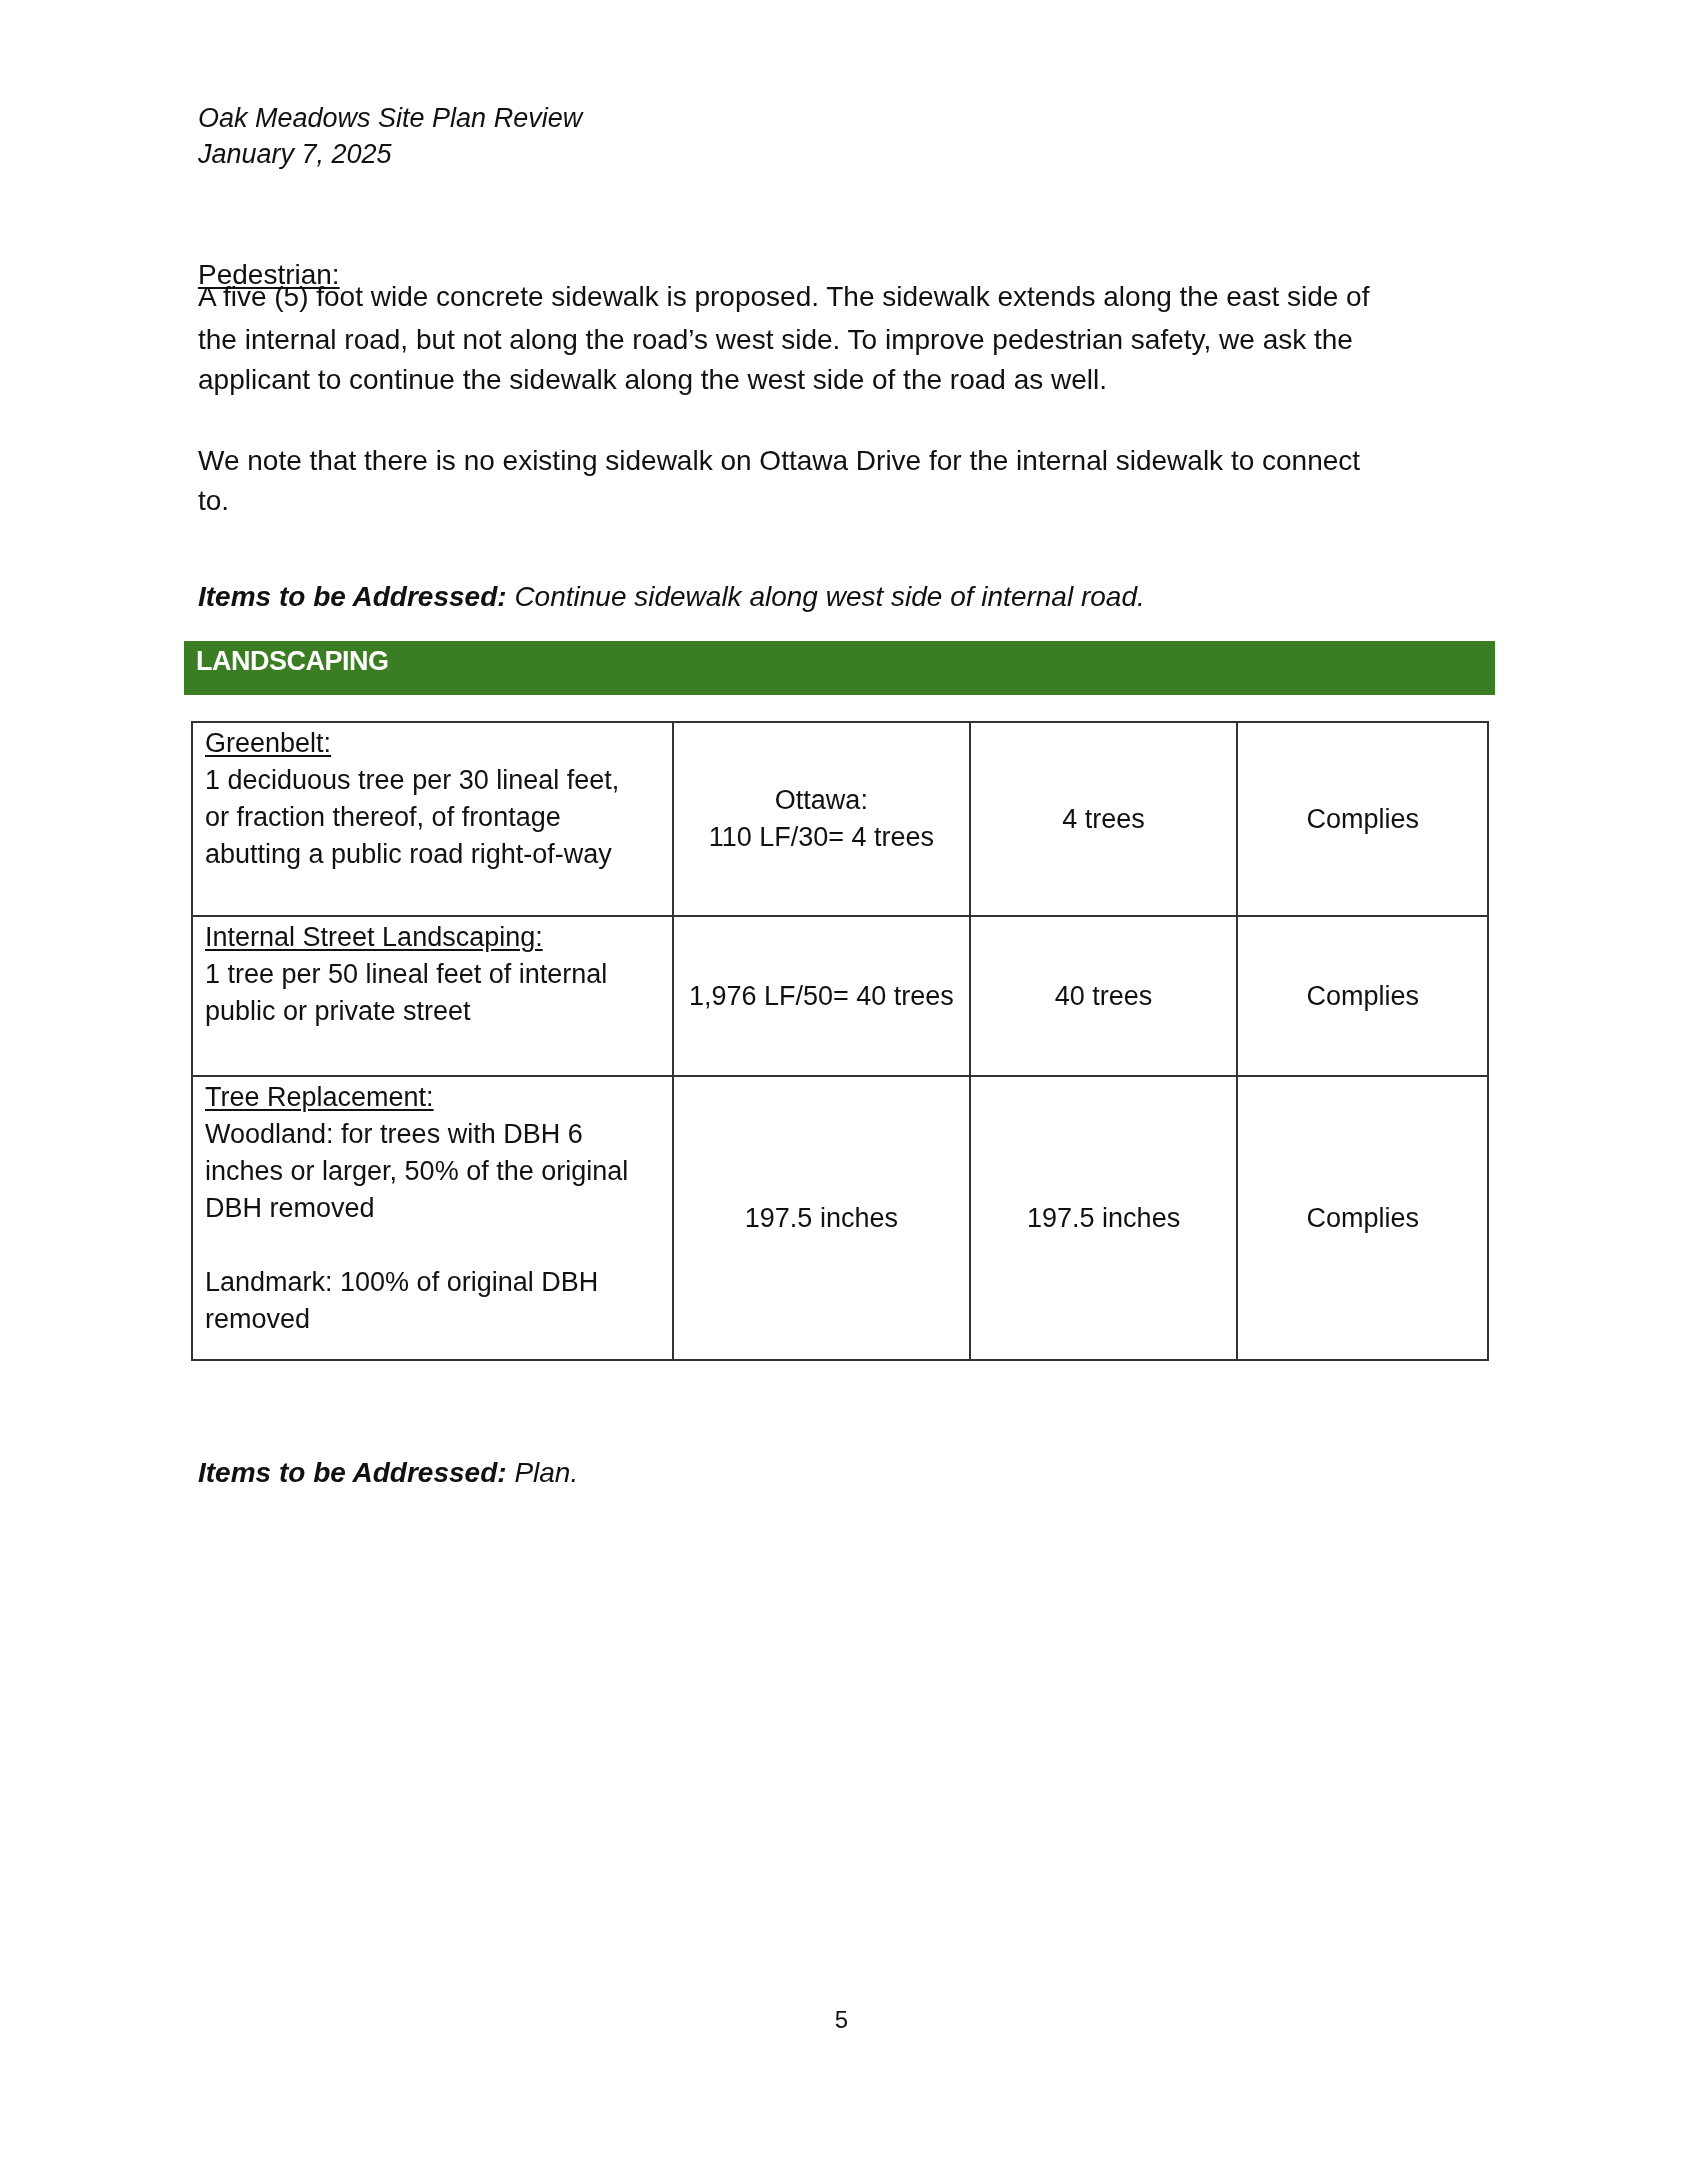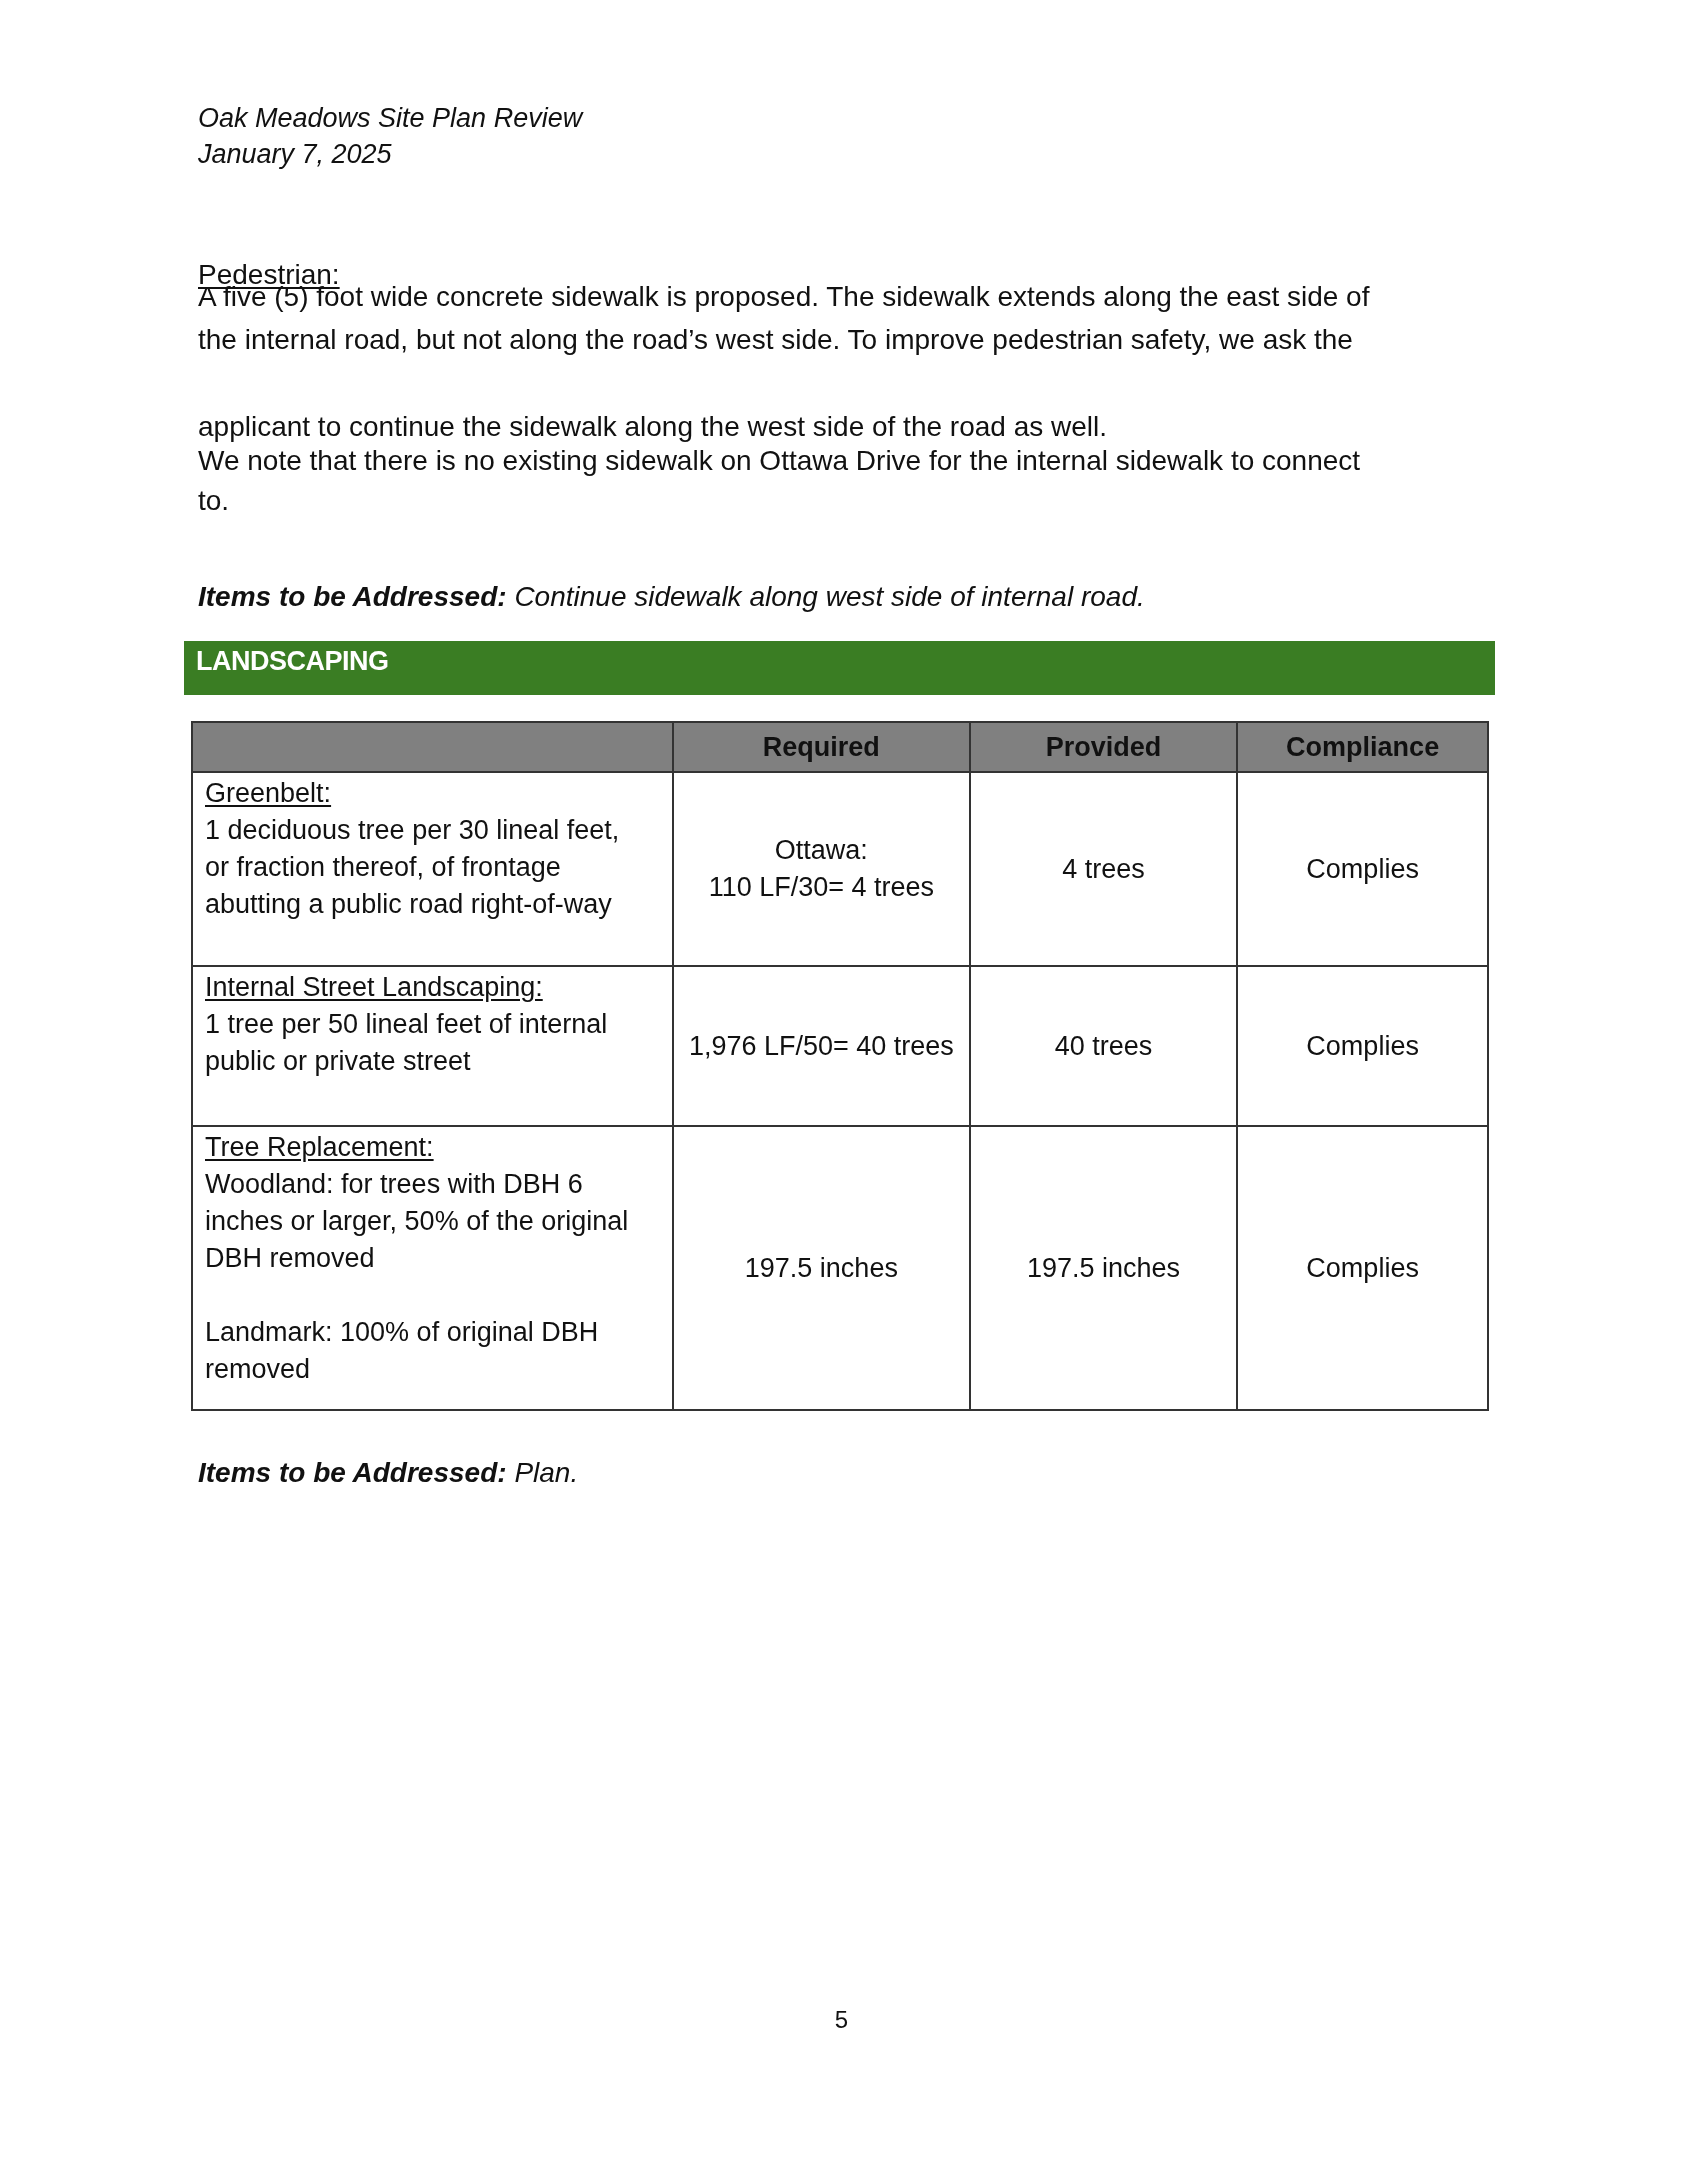--- a/index.html
+++ b/index.html
@@ -29,21 +29,21 @@
 </style>
 </head>
 <body>
 
 <div class="line hdr" style="top:100px;">Oak Meadows Site Plan Review</div>
 <div class="line hdr" style="top:136px;">January 7, 2025</div>
 
 <div class="line ul" style="top:238px;margin-top:16px;">Pedestrian:</div>
 <div class="line" style="top:276px;">A five (5) foot wide concrete sidewalk is proposed. The sidewalk extends along the east side of</div>
 <div class="line" style="top:319px;">the internal road, but not along the road’s west side. To improve pedestrian safety, we ask the</div>
-<div class="line" style="top:359px;margin-top:47px;">applicant to continue the sidewalk along the west side of the road as well.</div>
+<div class="line" style="top:359px;">applicant to continue the sidewalk along the west side of the road as well.</div>
 
 <div class="line" style="top:440px;">We note that there is no existing sidewalk on Ottawa Drive for the internal sidewalk to connect</div>
 <div class="line" style="top:480px;">to.</div>
 
 <div class="line ital" style="top:560px;margin-top:16px;">
   <span class="bold">Items to be Addressed:</span>
   <span>Continue sidewalk along west side of internal road.</span>
 </div>
 
 <div class="section-bar">
@@ -51,26 +51,20 @@
 </div>
 
 <table class="land">
   <colgroup>
     <col style="width:481px;">
     <col style="width:297px;">
     <col style="width:268px;">
     <col style="width:251px;">
   </colgroup>
   <tbody>
-      <tr>
-    <th></th>
-    <th>Required</th>
-    <th>Provided</th>
-    <th>Compliance</th>
-  </tr>
   <tr class="r1">
     <td class="desc">
       <span class="cell-line ul">Greenbelt:</span>
       <span class="cell-line">1 deciduous tree per 30 lineal feet,</span>
       <span class="cell-line">or fraction thereof, of frontage</span>
       <span class="cell-line">abutting a public road right-of-way</span>
     </td>
     <td class="req">
       <span class="cell-line">Ottawa:</span>
       <span class="cell-line">110 LF/30= 4 trees</span>

